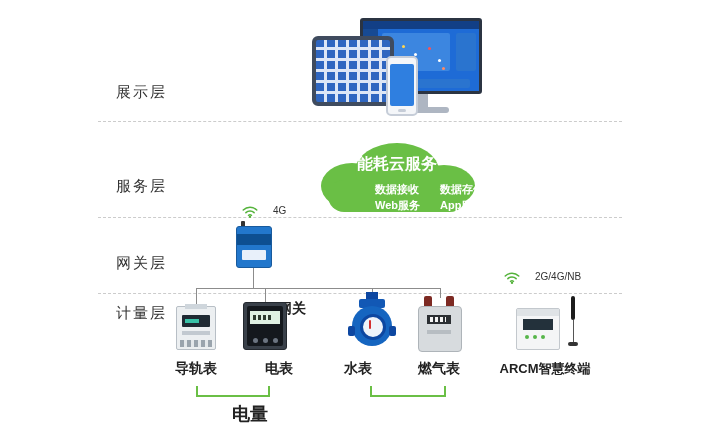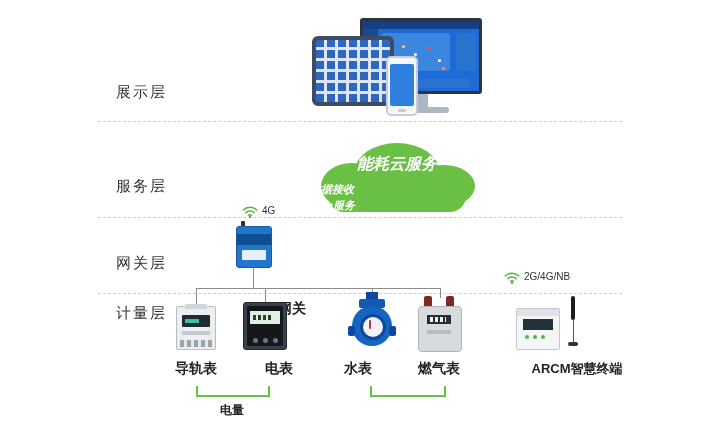--- a/index.html
+++ b/index.html
@@ -26,27 +26,27 @@
   .dash-bottom{position:absolute;left:19px;bottom:3px;width:88px;height:9px;background:#2a74cf;border-radius:2px;}
   .monitor-neck{width:14px;height:13px;background:#aeb6c2;margin:0 auto;}
   .monitor-base{width:56px;height:6px;background:#aeb6c2;border-radius:3px;margin:0 auto;}
   .phone{position:absolute;left:386px;top:56px;width:28px;height:56px;background:#f4f6f9;border:2px solid #c6cdd8;border-radius:5px;z-index:5;}
   .phone-screen{position:absolute;left:2px;top:6px;right:2px;bottom:8px;background:#2f7fe0;border-radius:2px;}
   .phone-home{position:absolute;left:10px;bottom:2px;width:8px;height:3px;border-radius:2px;background:#c6cdd8;}
 
   
   .cloud{position:absolute;left:310px;top:138px;width:174px;height:80px;}
   .cloud svg{position:absolute;left:0;top:0;width:100%;height:100%;}
-  .cloud-content{position:absolute;left:0;top:0;right:0;bottom:0;color:#fff;text-align:center;z-index:2;font-style:italic;}
+  .cloud-content{position:absolute;left:0;top:0;right:0;bottom:0;color:#fff;text-align:center;z-index:2;}
   .cloud-title{font-size:16px;font-weight:bold;margin-top:16px;}
-  .cloud-cols{display:flex;justify-content:space-between;gap:20px;margin-top:6px;font-size:11px;font-weight:bold;}
+  .cloud-cols{display:flex;justify-content:flex-end;gap:20px;margin-top:6px;font-size:11px;font-weight:bold;}
   .cloud-col{text-align:left;line-height:16px;}
 
   
-  .wireless{position:absolute;display:flex;align-items:flex-start;gap:3px;}
+  .wireless{position:absolute;display:flex;align-items:flex-start;gap:14px;}
   .wifi{width:18px;height:15px;display:block;}
   .net-label{font-size:10px;color:#333;margin-top:1px;}
 
   
   .gw{position:absolute;left:236px;top:226px;width:36px;height:42px;}
   .gw-body{position:absolute;left:0;top:0;right:0;bottom:0;background:#2277cc;border:1px solid #185a9d;border-radius:3px;}
   .gw-ant{position:absolute;left:5px;top:-5px;width:4px;height:6px;background:#333;border-radius:1px;}
   .gw-band{position:absolute;left:1px;right:1px;top:8px;height:11px;background:#0d4f91;}
   .gw-plate{position:absolute;left:6px;top:24px;width:24px;height:10px;background:#e8f0fa;border-radius:1px;}
   .gw-label{position:absolute;left:278px;top:252px;font-size:14px;font-weight:bold;color:#222;margin-top:48px;}
@@ -97,21 +97,21 @@
   .arcm-leds{position:absolute;left:9px;top:27px;display:flex;gap:4px;}
   .arcm-led{width:4px;height:4px;border-radius:50%;background:#56b54a;}
   .antenna{position:absolute;left:567px;top:296px;width:12px;height:54px;z-index:2;}
   .ant-rod{width:4px;height:24px;background:#1c1c1c;border-radius:2px;margin:0 auto;}
   .ant-stem{width:1px;height:22px;background:#555;margin:0 auto;}
   .ant-base{width:10px;height:4px;background:#333;border-radius:2px;margin:0 auto;}
 
   
   .meter-label{position:absolute;top:360px;font-size:14px;font-weight:bold;color:#222;text-align:center;}
   .bracket{position:absolute;top:386px;height:9px;border:2px solid #6abf45;border-top:none;}
-  .group-label{position:absolute;top:402px;font-size:12px;font-weight:bold;color:#222;text-align:center;}
+  .group-label{position:absolute;top:402px;font-size:18px;font-weight:bold;color:#222;text-align:right;}
 </style>
 </head>
 <body>
 
 <div class="canvas">
 
   <div class="sep" style="top:121px"></div>
   <div class="sep" style="top:217px"></div>
   <div class="sep" style="top:293px"></div>
 
@@ -148,20 +148,24 @@
         <rect x="18" y="42" width="138" height="32" rx="16"></rect>
       </g>
     </svg>
     <div class="cloud-content">
       <div class="cloud-title">能耗云服务</div>
       <div class="cloud-cols">
         <div class="cloud-col">
           <div>数据接收</div>
           <div>Web服务</div>
         </div>
+        <div class="cloud-col">
+          <div>数据存储</div>
+          <div>App服务</div>
+        </div>
       </div>
     </div>
   </div>
 
   <div class="wireless" style="left:241px;top:204px">
     <svg class="wifi" viewBox="0 0 24 18">
       <path d="M3 7 a13 13 0 0 1 18 0" stroke="#54b33b" fill="none" stroke-width="2" stroke-linecap="round"></path>
       <path d="M6.5 10.5 a8 8 0 0 1 11 0" stroke="#54b33b" fill="none" stroke-width="2" stroke-linecap="round"></path>
       <path d="M10 14 a3.5 3.5 0 0 1 4 0" stroke="#54b33b" fill="none" stroke-width="2" stroke-linecap="round"></path>
       <circle cx="12" cy="16" r="1.6" fill="#54b33b"></circle>
@@ -247,19 +251,19 @@
   <div class="antenna">
     <div class="ant-rod"></div>
     <div class="ant-stem"></div>
     <div class="ant-base"></div>
   </div>
 
   <div class="meter-label" style="left:166px;width:60px">导轨表</div>
   <div class="meter-label" style="left:249px;width:60px">电表</div>
   <div class="meter-label" style="left:328px;width:60px">水表</div>
   <div class="meter-label" style="left:404px;width:70px">燃气表</div>
-  <div class="meter-label" style="left:512px;width:130px;font-size:13px">ARCM智慧终端</div>
+  <div class="meter-label" style="left:480px;width:130px;font-size:13px">ARCM智慧终端</div>
 
   <div class="bracket" style="left:196px;width:70px"></div>
   <div class="bracket" style="left:370px;width:72px"></div>
   <div class="group-label" style="left:196px;width:72px">电量</div>
 
 </div>
 
 </body></html>

